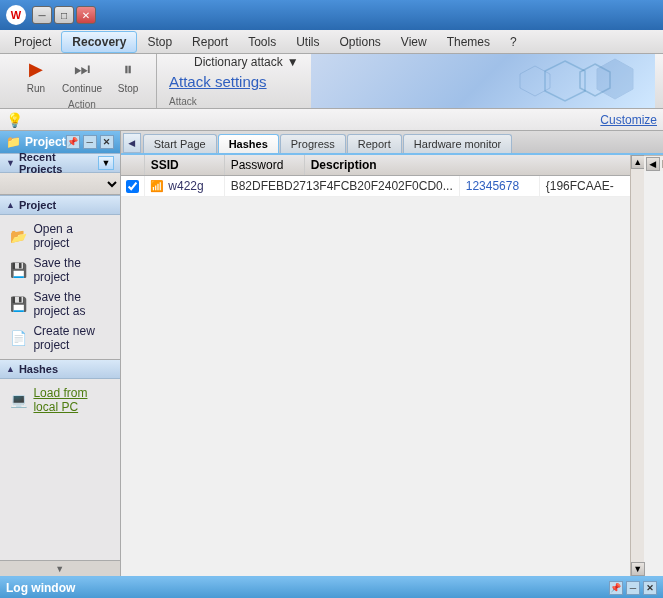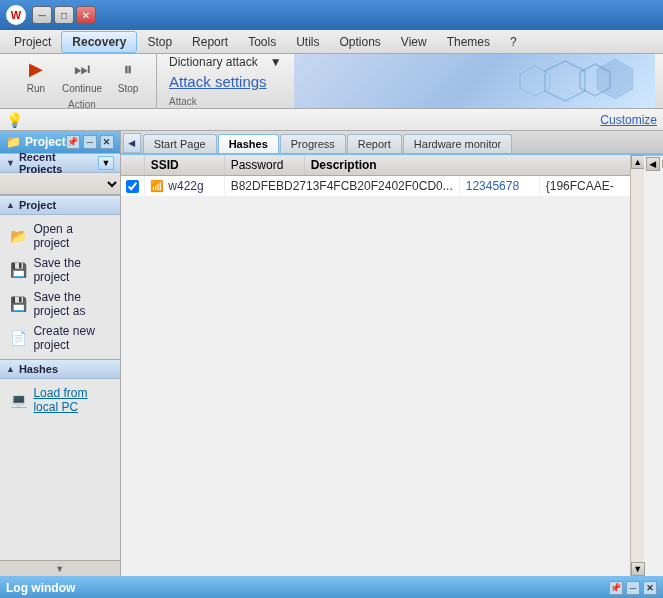--- a/index.html
+++ b/index.html
@@ -102,22 +102,22 @@
     .toolbar-group-label {
       font-size: 10px; color: #666; margin-top: 2px;
     }
     .attack-group {
       padding: 0 12px;
       display: flex;
       flex-direction: column;
       gap: 4px;
     }
     .attack-title {
-      display: flex; gap: 12px; cursor: pointer;
-      font-size: 12px; color: #333;
+      display: flex; gap: 4px; cursor: pointer;
+      font-size: 12px; color: #333; margin-left: 25px;
     }
     .attack-settings-link {
       color: #3060c0;
       text-decoration: underline;
       cursor: pointer;
       font-size: 15px;
     }
     .toolbar-bg-decor {
       flex: 1;
       height: 100%;
@@ -199,21 +199,21 @@
     .panel-item {
       display: flex; align-items: center;
       padding: 3px 10px;
       cursor: pointer;
       font-size: 11px;
       color: #224;
     }
     .panel-item-icon { margin-right: 6px; font-size: 14px; }
 
     .hashes-section { border-top: 1px solid #aaa; }
-    .load-link { color: #0369a1; text-decoration: underline; }
+    .load-link { color: #4d7c0f; text-decoration: underline; }
 
     .panel-scrollbar {
       margin-top: auto;
       height: 16px;
       background: #d8d4d0;
       border-top: 1px solid #aaa;
       display: flex; align-items: center; justify-content: center;
     }
     .panel-scroll-arrow { font-size: 9px; color: #666; }
 

